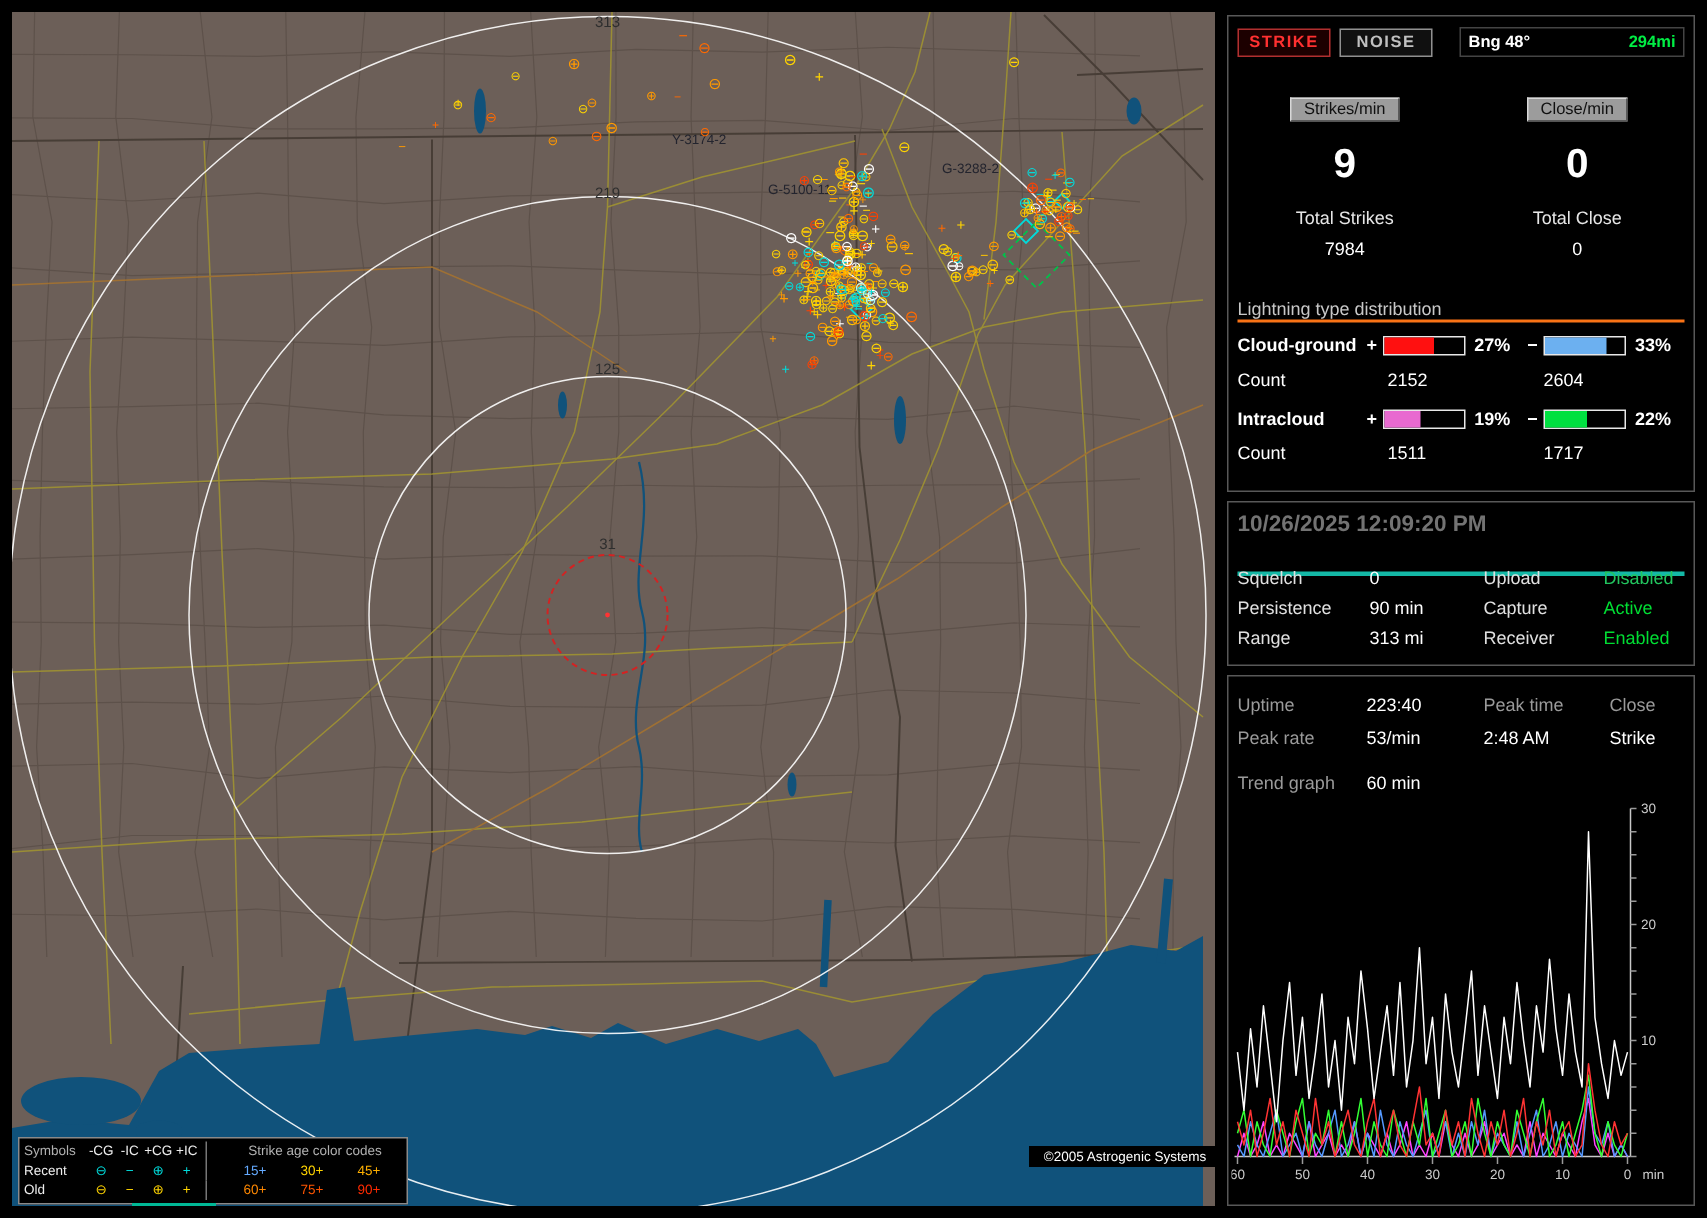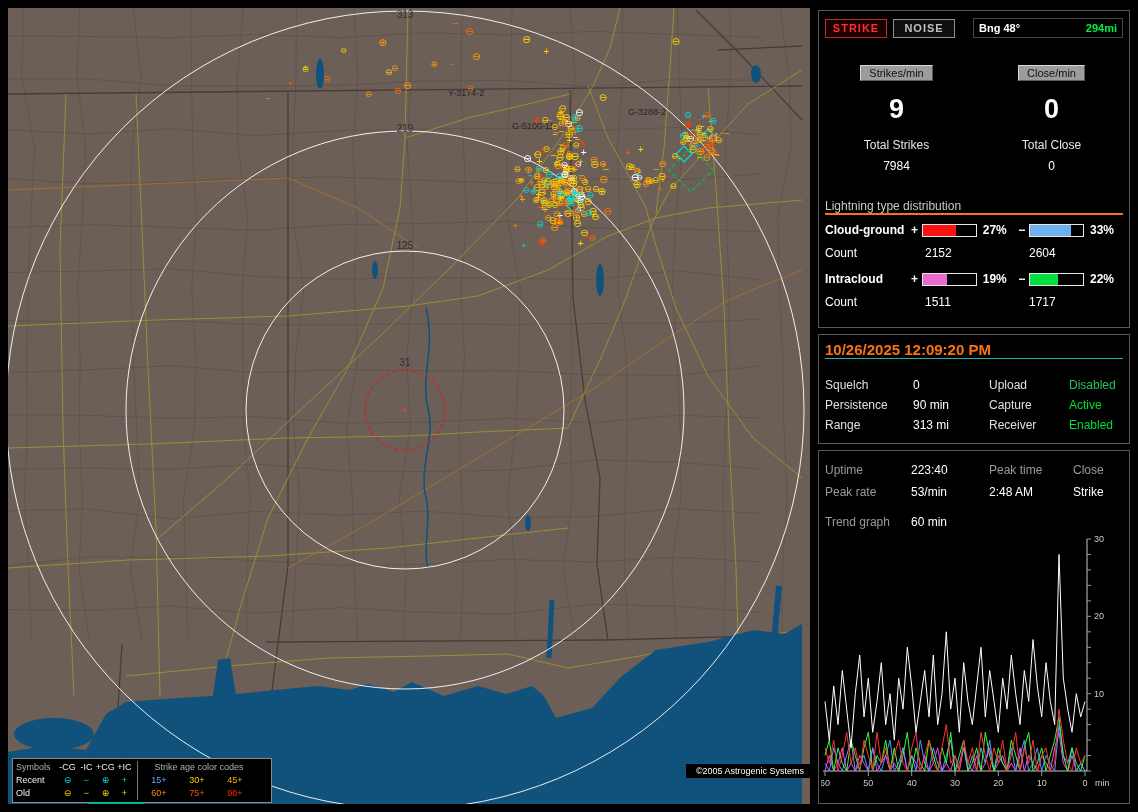--- a/index.html
+++ b/index.html
@@ -5,21 +5,21 @@
   html,body{margin:0;padding:0;background:#000;}
   #app{position:relative;width:1138px;height:812px;background:#000;overflow:hidden;
        font-family:"Liberation Sans","DejaVu Sans",sans-serif;}
   
   #map{position:absolute;left:8px;top:8px;width:802px;height:796px;background:#6c5f58;overflow:hidden;}
   #map-svg{position:absolute;left:0;top:0;}
   #map-legend{position:absolute;left:4px;top:750px;width:252px;background:#000;border:1px solid #8a8a8a;
               padding:2px 3px;font-size:9px;line-height:13px;white-space:nowrap;}
   .lg-row{height:13px;}
   .lg-c{display:inline-block;text-align:center;vertical-align:top;}
-  .lg-b{border-left:1px solid #777;margin-left:3px;padding-left:2px;}
+  .lg-b{border-left:1px solid #777;margin-left:3px;padding-left:13px;}
   #map-copyright{position:absolute;left:678px;top:756px;width:128px;height:14px;background:#000;color:#fff;
                  font-size:9px;line-height:14px;text-align:center;}
   #indicator-bar{position:absolute;left:80px;top:794px;width:56px;height:5px;background:#00b896;}
   
   .pbox{position:absolute;left:818px;width:312px;background:#000;border:1px solid #585858;box-sizing:border-box;}
   #box1{top:10px;height:318px;}
   #box2{top:334px;height:110px;}
   #box3{top:450px;height:354px;}
   .row1{position:absolute;top:7px;left:6px;right:6px;display:flex;gap:6px;align-items:center;}
   .btn{height:19px;font-size:11px;font-weight:bold;letter-spacing:1px;cursor:pointer;
@@ -40,22 +40,22 @@
   .dist-title{color:#c8c8c8;font-size:12px;border-bottom:2px solid #f97316;padding-bottom:0;}
   .drow{display:flex;align-items:center;height:24px;margin-top:3px;font-size:12px;color:#fff;}
   .dlabel{width:86px;font-weight:bold;}
   .sign{width:12px;text-align:center;font-weight:bold;}
   .bar{width:54px;height:11px;border:1px solid #e8e8e8;background:#000;position:relative;margin:0 2px;}
   .bar .fill{position:absolute;left:0;top:0;bottom:0;}
   .pct{width:34px;font-weight:bold;padding-left:4px;}
   .crow{display:flex;height:22px;align-items:center;font-size:12px;color:#fff;}
   .crow .c0{flex:0 0 100px;}
   .crow .c1{flex:0 0 104px;}
-  #date-line{position:absolute;top:6px;left:6px;right:6px;color:#f97316;font-weight:bold;font-size:15px;
-             border-bottom:1px solid #14b8a6;padding-bottom:0;}
+  #date-line{position:absolute;top:6px;left:6px;right:6px;color:#737373;font-weight:bold;font-size:15px;
+             border-bottom:3px solid #14b8a6;padding-bottom:23px;}
   .srow,.trow{display:flex;height:20px;align-items:center;font-size:12px;}
   .status-rows{position:absolute;top:40px;left:6px;right:6px;}
   .sl{width:88px;color:#e0e0e0;} .sv{width:76px;color:#fff;} .sl2{width:80px;color:#e0e0e0;} .sv2{flex:1;}
   .stat-rows{position:absolute;top:8px;left:6px;right:6px;}
   .trow{height:22px;}
   .bl{color:#9a9a9a;} .bv{color:#fff;}
   .w1{width:86px;} .w2{width:78px;} .w3{width:84px;}
   #trend-wrap{position:absolute;left:2px;top:84px;}
 </style>
 </head>

